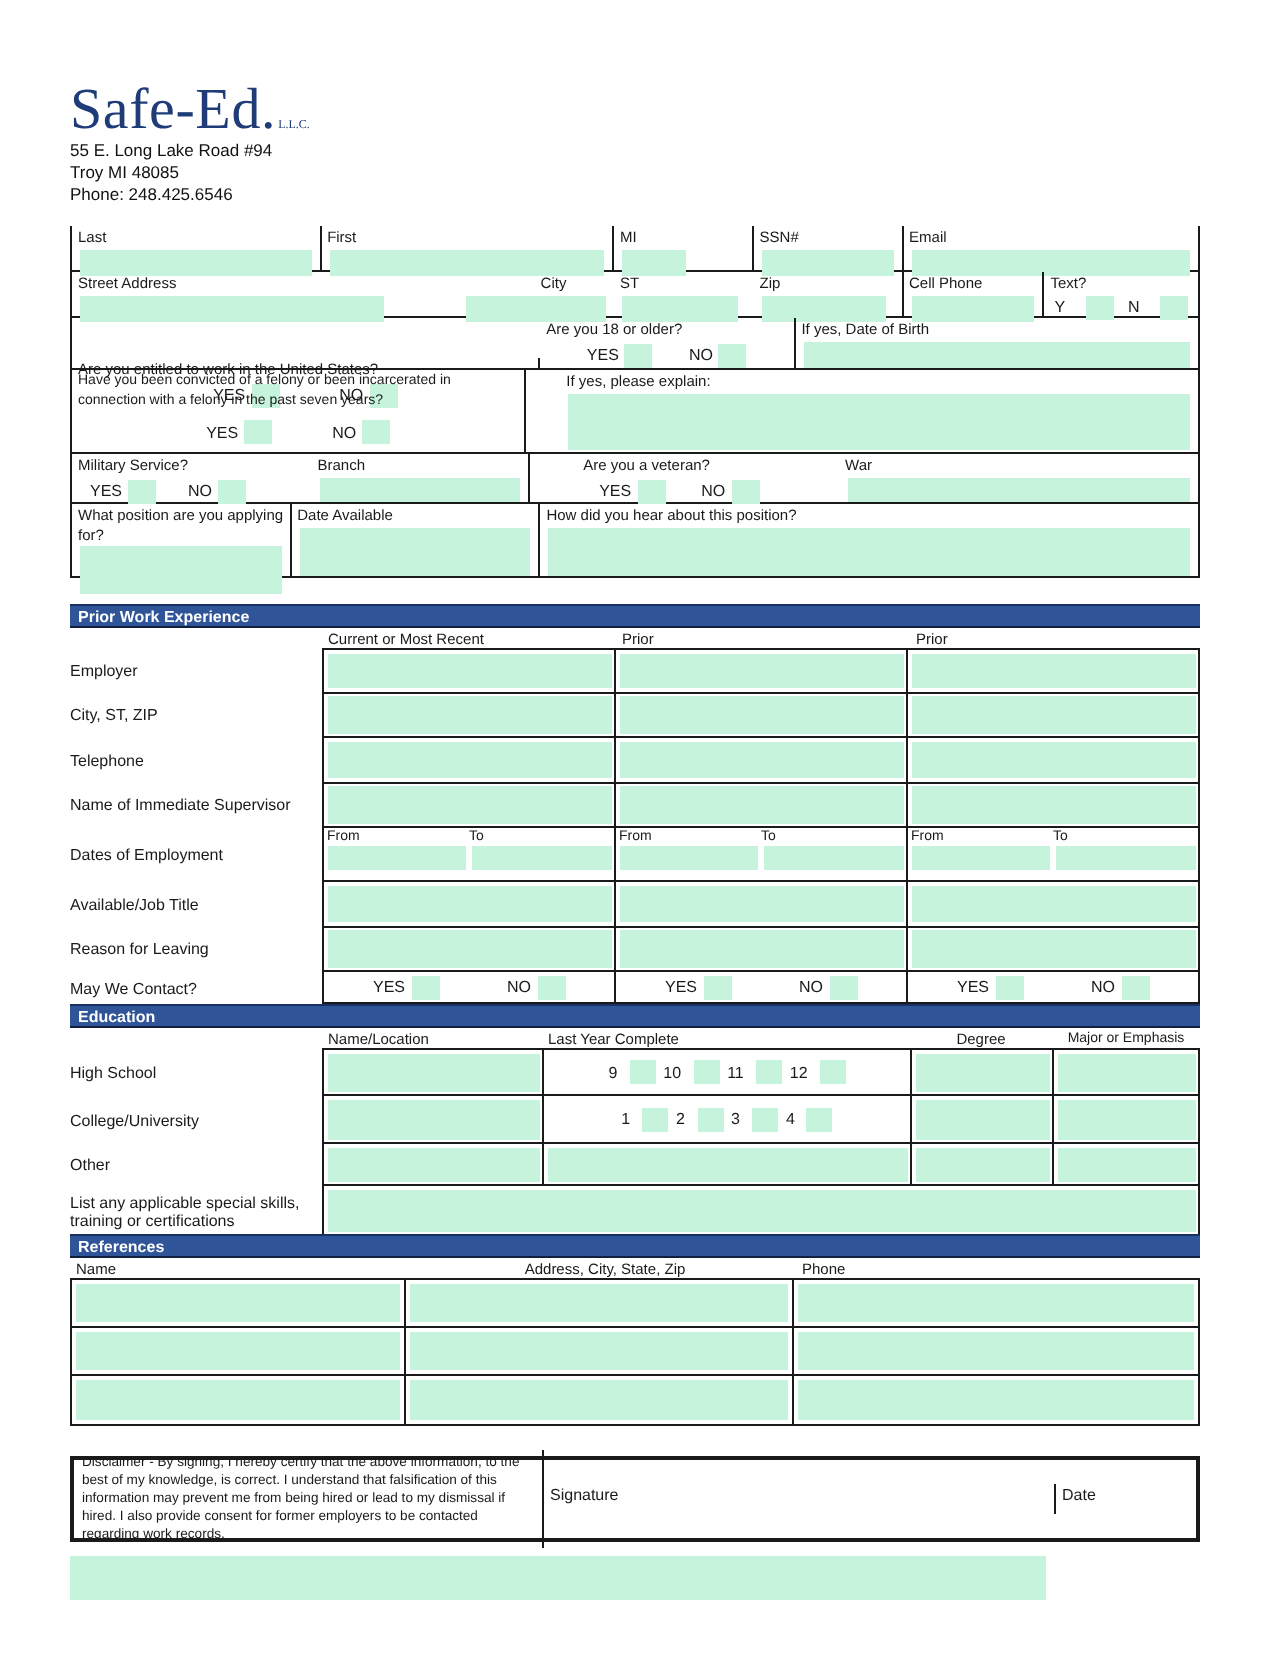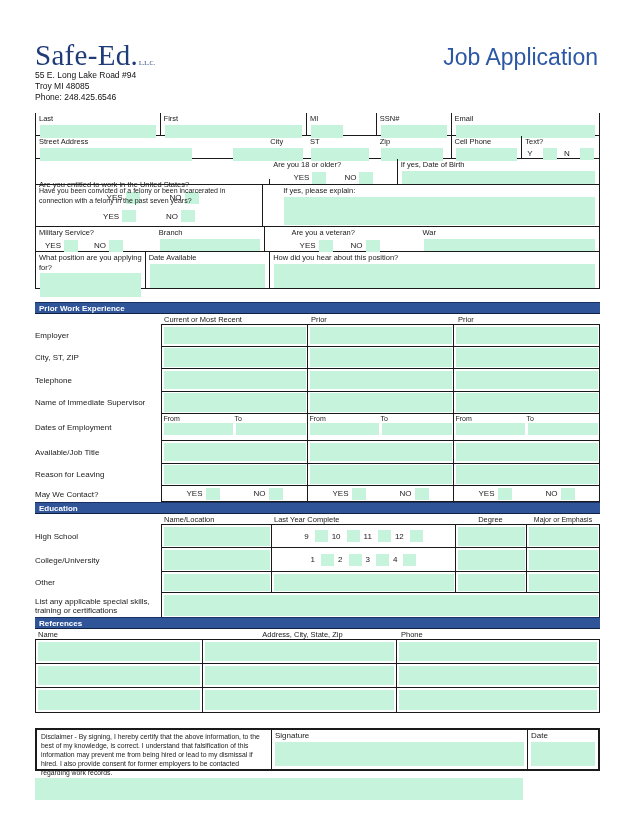--- a/index.html
+++ b/index.html
@@ -78,42 +78,41 @@
   .w-name{width:110px;}.w-years{width:184px;}.w-deg{width:71px;}.w-maj{flex:1;}
 
   
   .rtable{border:1.5px solid var(--line);}
   .rrow{display:flex;border-bottom:1.5px solid var(--line);height:24px;}
   .rrow:last-child{border-bottom:none;}
   .rcell{border-right:1.5px solid var(--line);padding:2px;display:flex;}
   .rcell:last-child{border-right:none;}
 
   
-  .ftable{display:flex;border:2px solid var(--line);height:43px;}
+  .ftable{display:flex;border:2px solid var(--line);height:43px;align-items:center;}
   .fdisc{width:235px;font-size:6.8px;line-height:9px;padding:2px 4px;border-right:1.5px solid var(--line);}
   .fsig{width:256px;border-right:1.5px solid var(--line);display:flex;flex-direction:column;padding:1px 3px 3px 3px;}
   .fdate{flex:1;display:flex;flex-direction:column;padding:1px 3px 3px 3px;}
   .fsig .gfill,.fdate .gfill{margin-top:1px;}
 
   .bottom-bar{position:absolute;left:35px;top:778px;width:488px;height:22px;background:var(--green);}
 </style>
 </head>
 <body>
 
 <div id="page">
 
   <div class="brand">
     <div>
       <span class="logo-main">Safe-Ed.</span><span class="logo-suffix">L.L.C.</span>
     </div>
     <div class="addr">55 E. Long Lake Road #94</div>
     <div class="addr">Troy MI 48085</div>
     <div class="addr">Phone: 248.425.6546</div>
   </div>
-  <div class="app-title">Job Application</div>
 
   <div class="sec" style="top:113px;">
     <div class="ptable">
 
       <div class="prow" style="height:23px;">
         <div class="pcell" style="width:125px;">
           <div class="lbl">Last</div>
           <div class="gbox h13"></div>
         </div>
         <div class="pcell" style="width:147px;">

